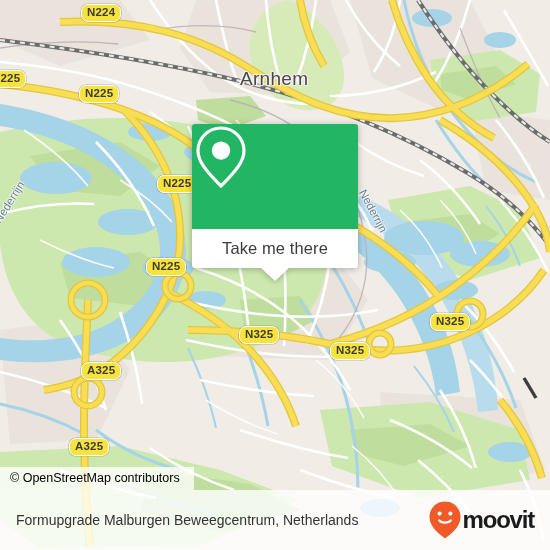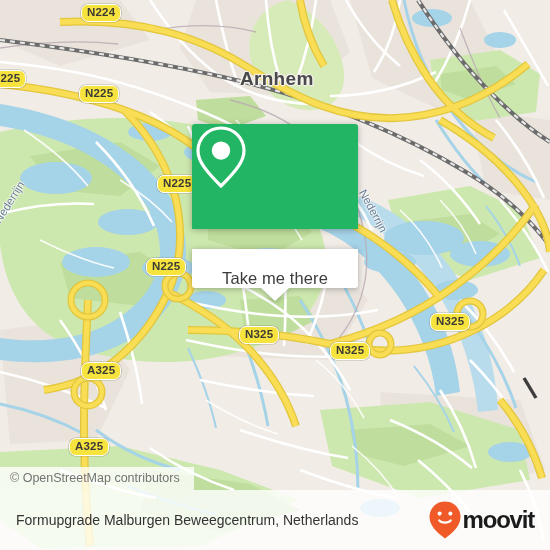--- a/index.html
+++ b/index.html
@@ -55,41 +55,40 @@
   #card-top{
     background:#22b563;
     height:105px;
     border-radius:3px 3px 0 0;
     display:flex;align-items:center;justify-content:center;
   }
   #card-bottom{
     background:#ffffff;
     height:39px;
     border-radius:0 0 3px 3px;
-    display:flex;align-items:flex-end;justify-content:center;
+    display:flex;align-items:center;justify-content:center;
     position:relative;
-    margin-top:20px;
   }
   #card-bottom-label{
     color:#3c3c3c;font-size:16.5px;letter-spacing:.1px;
   }
   #card-tail{
     position:absolute;left:50%;bottom:-13px;margin-left:-14px;
     width:0;height:0;
     border-left:14px solid transparent;
     border-right:14px solid transparent;
     border-top:13px solid #ffffff;
   }
 
   
   #attribution{
     position:absolute;left:0;top:467px;
     background:rgba(255,255,255,.78);
     padding:4px 14px 5px 10px;
-    font-size:12.5px;color:#737373;
+    font-size:12.5px;color:#000000;
     white-space:nowrap;
     text-align:right;
   }
 
   
   #footer{
     position:absolute;left:0;top:490px;width:550px;height:60px;
     background:rgba(255,255,255,.80);
     display:flex;align-items:center;justify-content:space-between;
     box-sizing:border-box;padding:0 16px 0 16px;
@@ -342,21 +341,21 @@
     <div class="shield" style="left:-14px;top:70px;">N225</div>
     <div class="shield" style="left:79px;top:85px;">N225</div>
     <div class="shield" style="left:157px;top:175px;">N225</div>
     <div class="shield" style="left:146px;top:258px;">N225</div>
     <div class="shield" style="left:239px;top:326px;">N325</div>
     <div class="shield" style="left:330px;top:342px;">N325</div>
     <div class="shield" style="left:430px;top:313px;">N325</div>
     <div class="shield" style="left:81px;top:362px;">A325</div>
     <div class="shield" style="left:69px;top:438px;">A325</div>
 
-    <div class="city-label" style="left:240px;top:68px;font-weight:bold;">Arnhem</div>
+    <div class="city-label" style="left:240px;top:68px;">Arnhem</div>
 
     <div class="river-label" style="left:-14px;top:196px;transform:rotate(-58deg);">Nederrijn</div>
     <div class="river-label" style="left:350px;top:205px;transform:rotate(62deg);">Nederrijn</div>
 
     <div id="card">
       <div id="card-top">
         <svg width="58" height="66" viewBox="0 0 58 66">
           <path d="M29,4 C16.3,4 6,14.2 6,26.8 C6,36.4 12.6,45.8 29,62 C45.4,45.8 52,36.4 52,26.8 C52,14.2 41.7,4 29,4 Z" fill="none" stroke="#ffffff" stroke-width="3.2" stroke-linejoin="round"></path>
           <circle cx="29" cy="26.6" r="9.2" fill="#ffffff"></circle>
         </svg>

